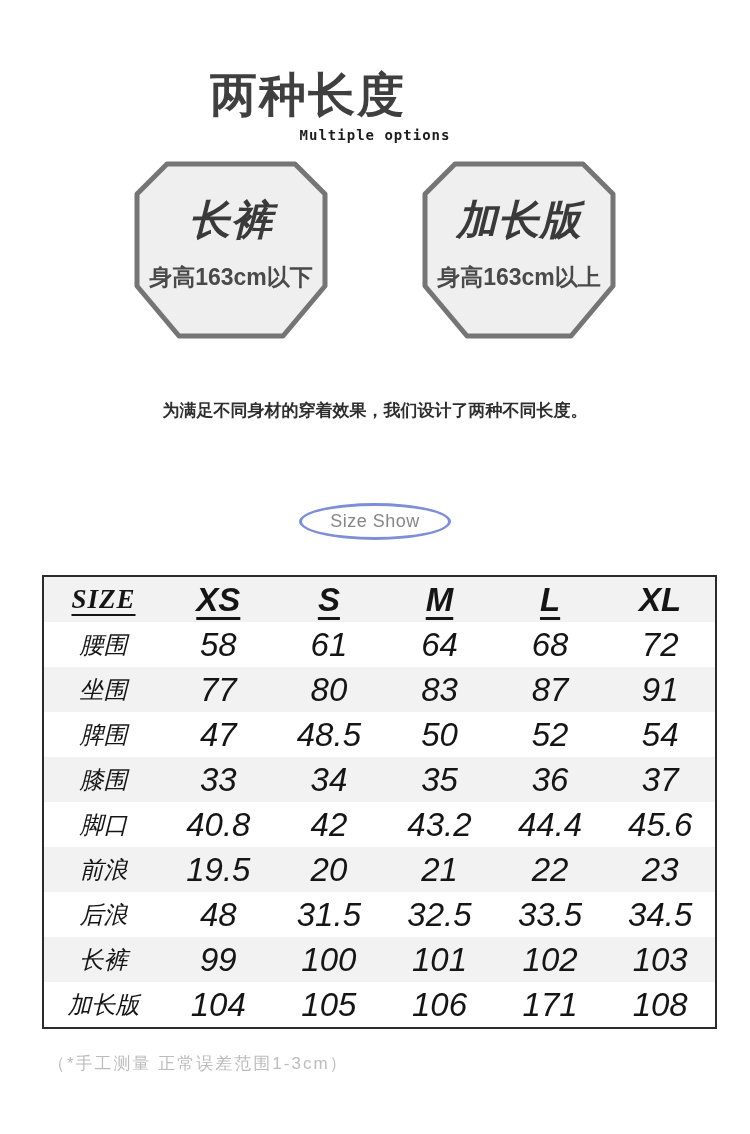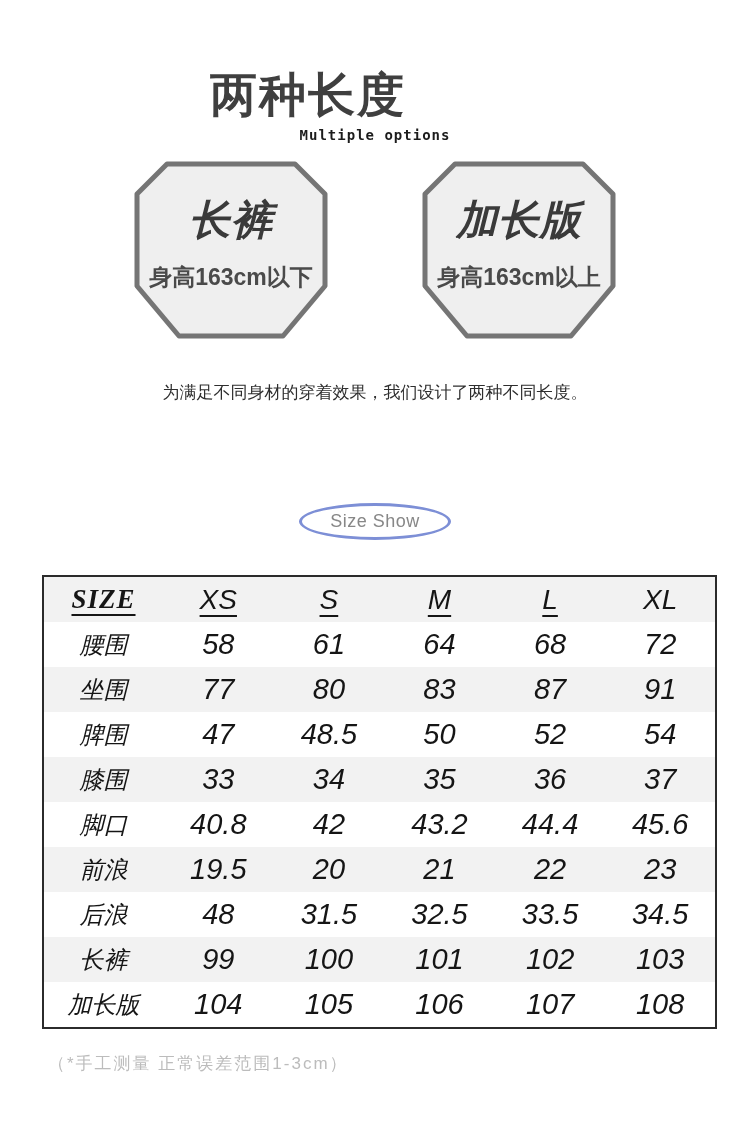--- a/index.html
+++ b/index.html
@@ -39,23 +39,23 @@
   }
   .option-label{
     font-size:41px;font-weight:bold;font-style:italic;
     color:#3a3a3a;letter-spacing:1px;
   }
   .option-range{
     font-size:23px;font-weight:600;color:#4a4a4a;
   }
   
   .desc{
-    position:absolute;top:374px;left:0;width:750px;
+    position:absolute;top:392px;left:0;width:750px;
     text-align:center;color:#2e2e2e;
-    font-size:17px;font-weight:400;line-height:37px;
+    font-size:17px;font-weight:700;line-height:37px;
   }
   
   .size-show{
     position:absolute;top:503px;left:299px;
     width:152px;height:37px;
     border:3px solid var(--accent,#7d8fd6);
     border-radius:50%;
     display:flex;align-items:center;justify-content:center;
     box-sizing:border-box;
   }
@@ -69,30 +69,30 @@
     border:2px solid #2b2b2b;
   }
   .size-table col.c-label{width:120px;}
   .size-table th,.size-table td{
     height:45px;text-align:center;vertical-align:middle;
     font-style:italic;color:#151515;padding:0;
   }
   .size-table thead tr{background:#f2f2f2;}
   .size-table tbody tr:nth-child(even){background:#f2f2f2;}
   .size-table th{
-    font-size:28px;font-weight:normal;
+    font-size:33px;font-weight:bold;
     text-decoration:underline;text-underline-offset:6px;
   }
   .size-table th.th-size{
     font-family:"Liberation Serif","DejaVu Serif",serif;
     font-weight:bold;font-size:27px;letter-spacing:1px;
   }
   .size-table th.no-underline{text-decoration:none;}
   .size-table td.row-label{font-size:24px;}
-  .size-table td.num{font-size:29px;}
+  .size-table td.num{font-size:33px;}
   
   .footnote{
     position:absolute;top:1052px;left:0;width:750px;
     text-align:left;color:#bcbcbc;
     font-size:17px;letter-spacing:2px;padding-left:48px;
   }
 </style>
 </head>
 <body>
 
@@ -215,21 +215,21 @@
         <td class="num">100</td>
         <td class="num">101</td>
         <td class="num">102</td>
         <td class="num">103</td>
       </tr>
       <tr>
         <td class="row-label">加长版</td>
         <td class="num">104</td>
         <td class="num">105</td>
         <td class="num">106</td>
-        <td class="num">107</td>
+        <td class="num">171</td>
         <td class="num">108</td>
       </tr>
     </tbody>
   </table>
 
   <div class="footnote">（*手工测量 正常误差范围1-3cm）</div>
 
 </div>
 
 </body></html>

